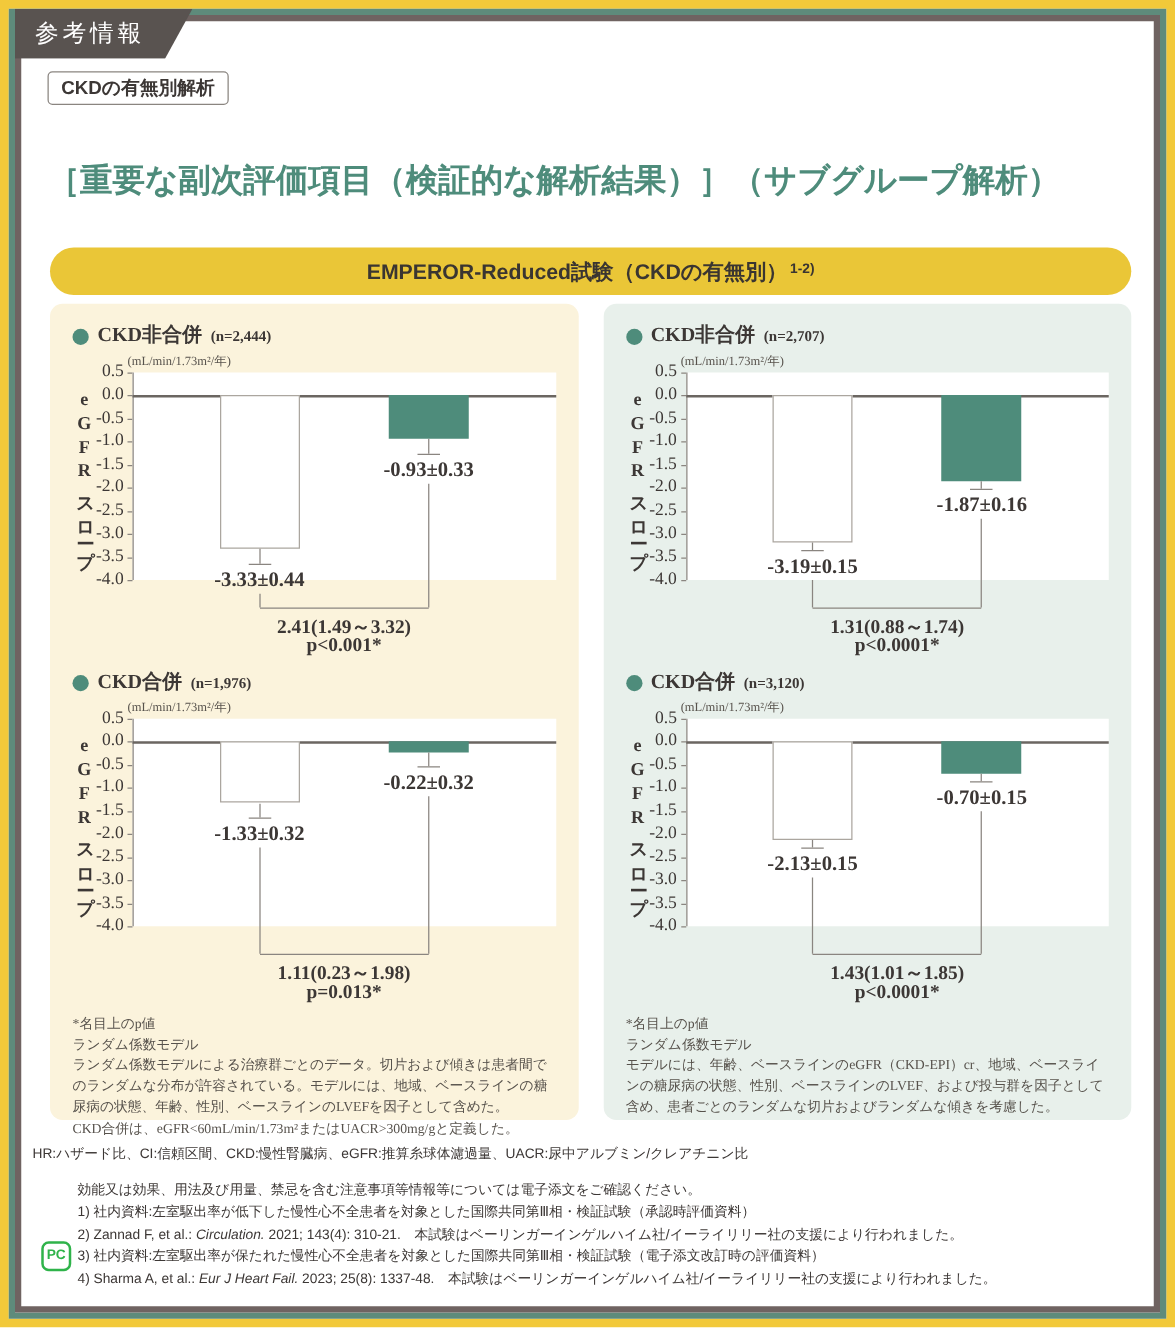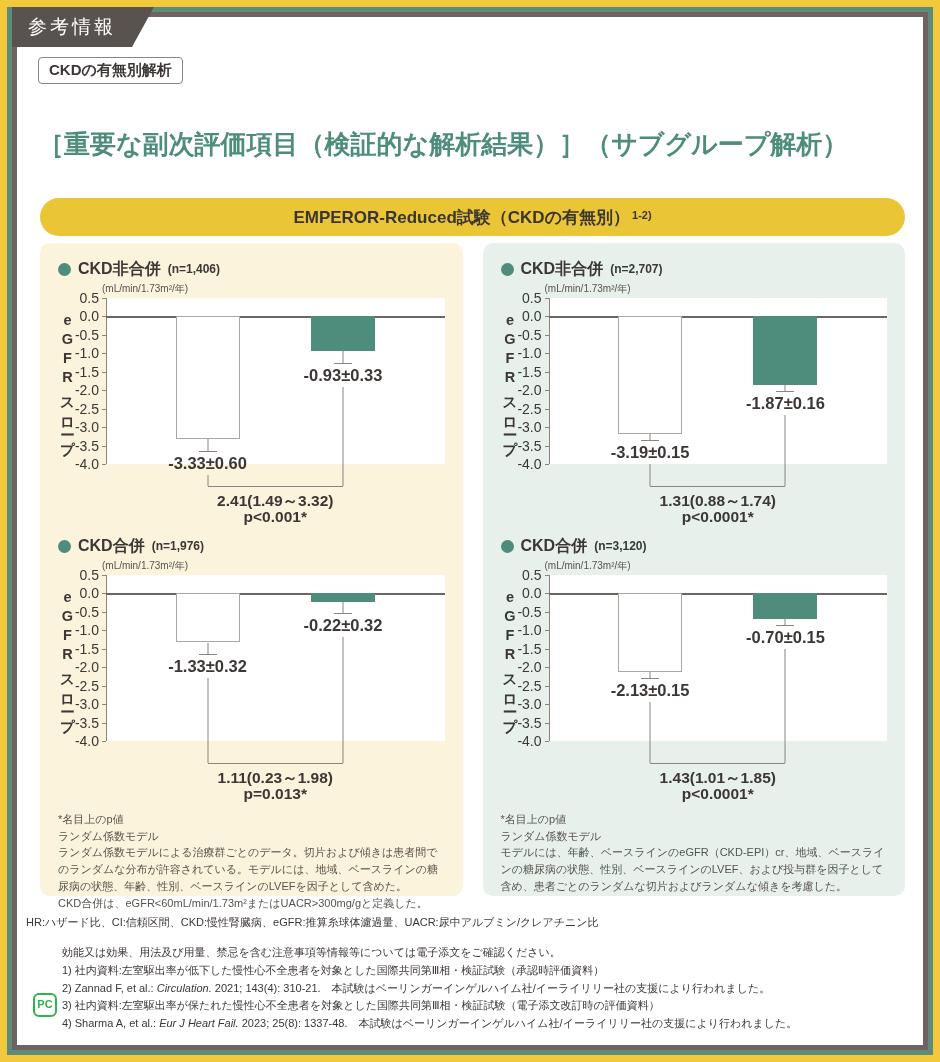--- a/index.html
+++ b/index.html
@@ -17,21 +17,21 @@
   .badge{position:absolute;left:12px;top:7px;z-index:10;background:var(--badge-bg);color:#fff;
     font-weight:normal;font-size:19px;letter-spacing:3px;padding:7px 38px 7px 16px;
     clip-path:polygon(0 0,100% 0,calc(100% - 22px) 100%,0 100%);}
   .tag{position:absolute;left:38px;top:57px;border:1.5px solid #8A8580;border-radius:4px;
     padding:3px 10px;font-size:15px;font-weight:bold;background:#fff;}
   .title{position:absolute;left:38px;top:90px;color:var(--teal);font-weight:bold;font-size:26px;line-height:1.4;}
   .pills{position:absolute;left:40px;right:35px;top:198px;display:flex;}
   .pill{flex:1;height:38px;border-radius:19px;display:flex;align-items:center;justify-content:center;
     font-weight:bold;font-size:17px;}
   .pill sup{font-size:11px;margin-left:2px;transform:translateY(-2px);}
-  .panels{position:absolute;left:40px;right:35px;top:243px;height:653px;display:flex;gap:20px;}
+  .panels{position:absolute;left:40px;right:35px;top:243px;height:653px;display:flex;gap:20px;font-family:Liberation Serif, serif;}
   .panel{flex:1;border-radius:10px;padding:14px 18px 12px;}
   .legend{display:flex;align-items:center;gap:7px;font-weight:bold;line-height:24px;}
   .legend-dot{width:13px;height:13px;border-radius:50%;background:var(--teal);flex:0 0 auto;}
   .legend-text{font-size:16px;}
   .legend-n{font-size:12px;}
   .unit{font-size:10px;color:var(--note-text);margin:1px 0 2px 44px;}
   .chart-slot{margin-bottom:12px;}
   .chart-row{display:flex;}
   .ylab{width:18px;height:166px;display:flex;align-items:center;justify-content:center;}
   .ylab-text{writing-mode:vertical-rl;text-orientation:upright;font-weight:bold;font-size:14.5px;
@@ -76,21 +76,21 @@
       <sup>1-2)</sup>
     </div>
 </div>
 
 <div class="panels">
   <section class="panel" style="background: rgb(251, 243, 220);">
     <div class="chart-slot">
         <div class="legend">
           <div class="legend-dot"></div>
           <div class="legend-text">CKD非合併</div>
-          <div class="legend-n">(n=1,406)</div>
+          <div class="legend-n">(n=2,444)</div>
         </div>
         <div class="unit">(mL/min/1.73m²/年)</div>
         <div class="chart-row">
           <div class="ylab">
             <span class="ylab-text">eGFRスロープ</span>
           </div>
           <div class="yaxis">
             <div class="tick" style="top: -6px;">0.5</div>
             <div class="tick-mark" style="top: 0px;"></div>
             <div class="tick" style="top: 12.4444px;">0.0</div>
@@ -111,21 +111,21 @@
             <div class="tick-mark" style="top: 147.556px;"></div>
             <div class="tick" style="top: 160px;">-4.0</div>
             <div class="tick-mark" style="top: 166px;"></div>
           </div>
           <div class="plot-wrap">
             <div class="plot-bg"></div>
             <div class="zero-line" style="top: 18.4444px;"></div>
             <div class="bar bar-outline" style="left: 30%; top: 18.4444px; height: 122.84px; background: rgb(255, 255, 255);"></div>
             <div class="err-line" style="left: 30%; top: 141.284px; height: 12.1733px;"></div>
             <div class="err-cap" style="left: 30%; top: 153.458px;"></div>
-            <div class="bar-label" style="left: 30%; top: 156.458px;">-3.33±0.60</div>
+            <div class="bar-label" style="left: 30%; top: 156.458px;">-3.33±0.44</div>
             <div class="leg" style="left: 30%; top: 177.458px; height: 10.5422px;"></div>
             <div class="bar" style="left: 70%; top: 18.4444px; height: 34.3067px; background: rgb(78, 140, 123);"></div>
             <div class="err-line" style="left: 70%; top: 52.7511px; height: 12.1733px;"></div>
             <div class="err-cap" style="left: 70%; top: 64.9244px;"></div>
             <div class="bar-label" style="left: 70%; top: 67.9244px;">-0.93±0.33</div>
             <div class="leg" style="left: 70%; top: 88.9244px; height: 99.0756px;"></div>
             <div class="brk-line" style="left: 30%; width: 40%; top: 188px;"></div>
             <div class="diff-label" style="top: 193px;">2.41(1.49～3.32)</div>
             <div class="p-label" style="top: 210px;">p&lt;0.001*</div>
           </div>

